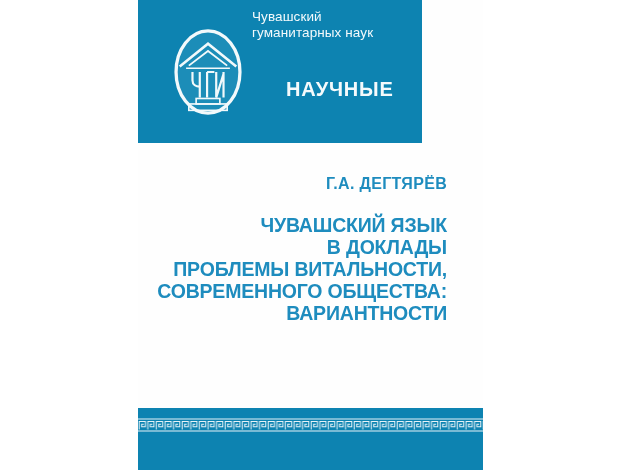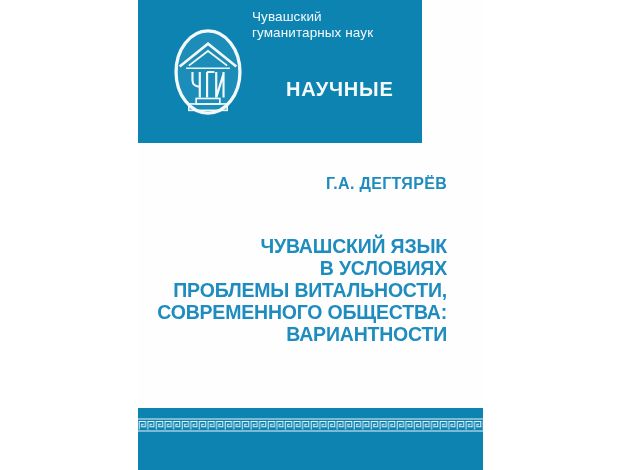--- a/index.html
+++ b/index.html
@@ -21,21 +21,21 @@
   .logo-oval{fill:var(--band-soft);}
   .org{position:absolute;left:114px;top:9px;color:var(--band-text);
     font-size:13.5px;line-height:15.5px;font-weight:400;letter-spacing:.1px;}
   .series{position:absolute;left:116px;top:78px;color:var(--band-text);
     font-size:20px;line-height:22px;font-weight:700;letter-spacing:.8px;margin-left:32px;}
 
   
   .author{position:absolute;right:36px;top:175px;color:var(--title-color);
     font-size:16px;font-weight:700;letter-spacing:.3px;white-space:nowrap;}
   .title{position:absolute;right:36px;top:214px;text-align:right;color:var(--title-color);
-    font-size:19.5px;line-height:22px;font-weight:700;letter-spacing:-.2px;white-space:nowrap;margin-top:21px;}
+    font-size:19.5px;line-height:22px;font-weight:700;letter-spacing:-.2px;white-space:nowrap;}
 
   
   .band-bottom{position:absolute;left:0;top:408px;width:345px;height:62px;background:var(--band);}
   .meander{position:absolute;left:0;top:10px;width:345px;height:14px;display:block;}
   .m-bg{fill:var(--band);}
   .m-line{stroke:var(--ornament);stroke-width:1;}
 </style>
 </head>
 <body>
 
@@ -66,21 +66,21 @@
 
     <div class="series">
       <div>НАУЧНЫЕ</div>
     </div>
   </div>
 
   <div class="author">Г.А. ДЕГТЯРЁВ</div>
 
   <div class="title">
     <div>ЧУВАШСКИЙ ЯЗЫК</div>
-    <div>В УСЛОВИЯХ</div>
+    <div>В ДОКЛАДЫ</div>
     <div>ПРОБЛЕМЫ ВИТАЛЬНОСТИ,</div>
     <div>СОВРЕМЕННОГО ОБЩЕСТВА:</div>
     <div>ВАРИАНТНОСТИ</div>
   </div>
 
   <div class="band-bottom">
     <svg class="meander" width="345" height="14" aria-hidden="true">
       <defs>
         <pattern id="mp" width="8.6" height="14" patternUnits="userSpaceOnUse">
           <path d="M1.2 11.5 V3.5 H7.4 V8.8 H3.6 V6.2 H5.8" stroke="#e6f2f7" stroke-width="1" fill="none"></path>

